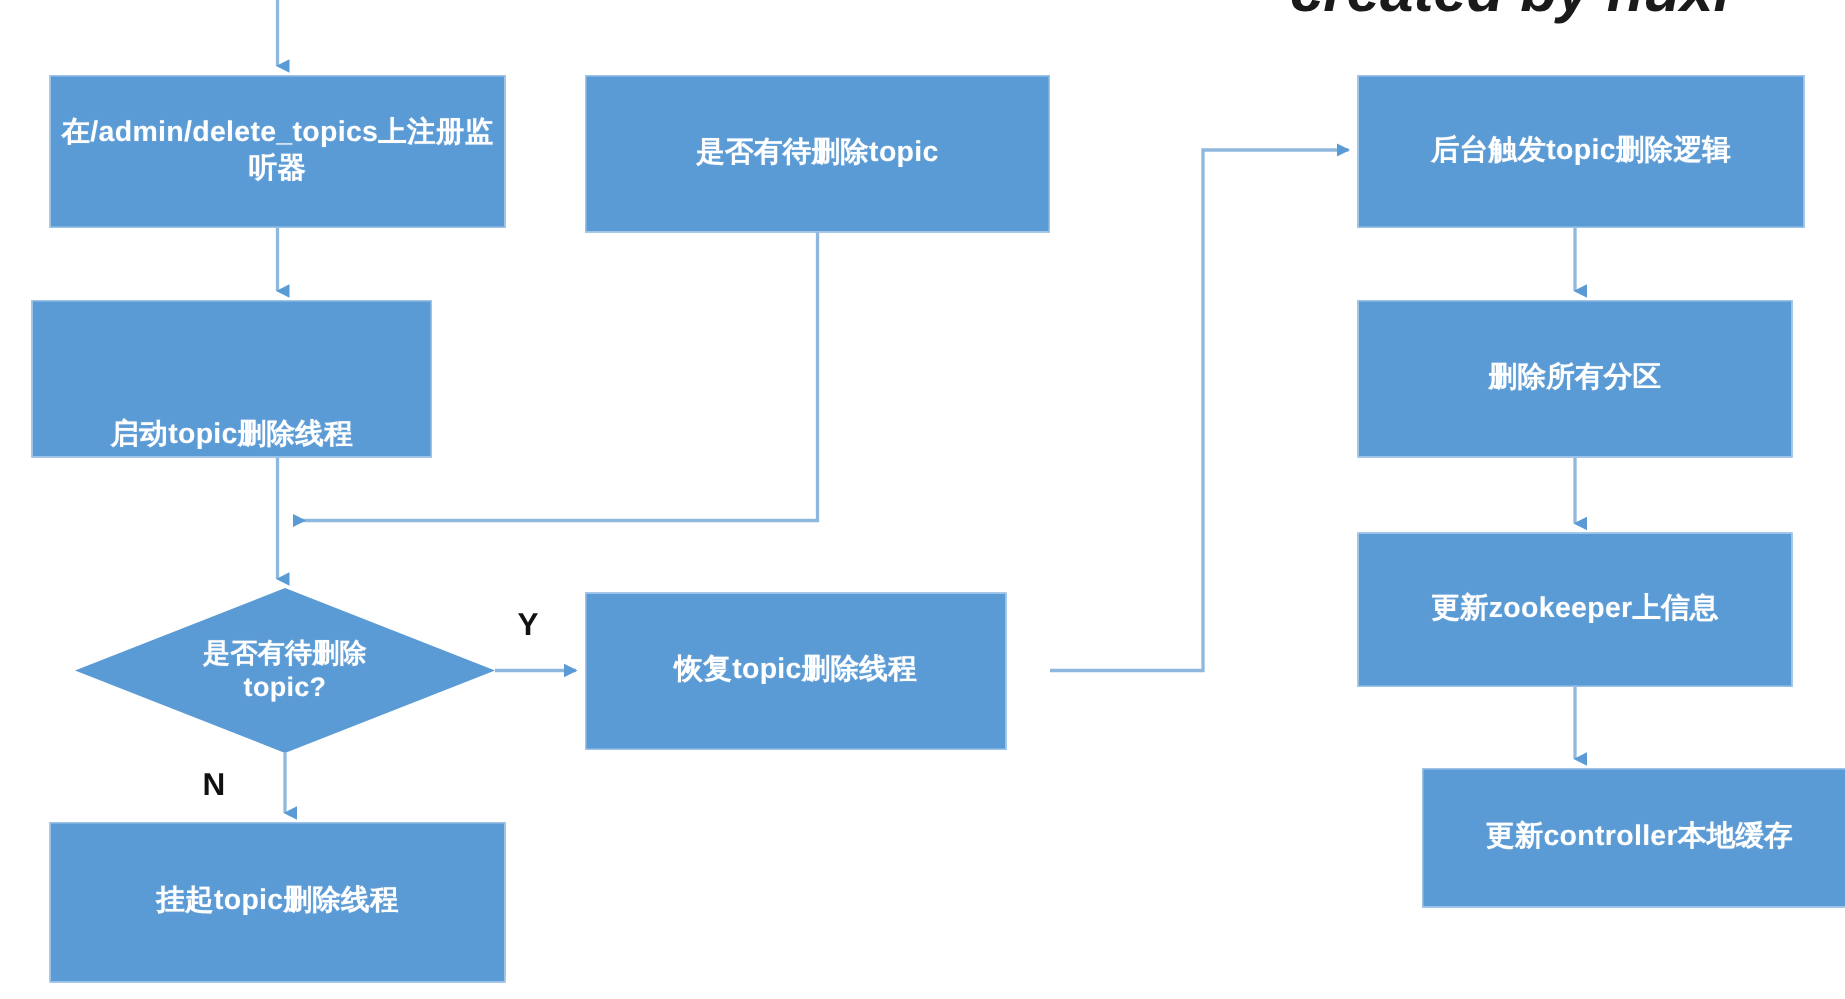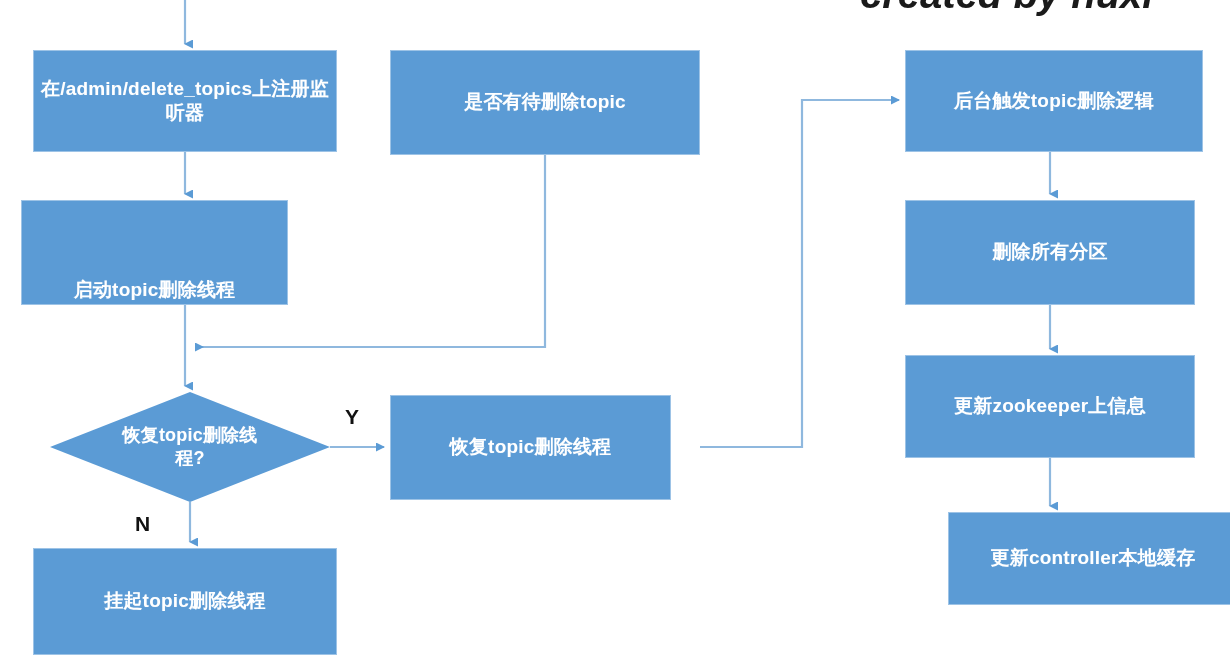--- a/index.html
+++ b/index.html
@@ -133,21 +133,21 @@
   <div class="node process" style="left:33px; top:50px; width:304px; height:102px;text-align:center;">
     <span class="node-text">在/admin/delete_topics上注册监听器</span>
   </div>
 
   <div class="node process" style="left:21px; top:200px; width:267px; height:105px;align-items:flex-end;">
     <span class="node-text">启动topic删除线程</span>
   </div>
 
   <div class="node decision" style="left:50px; top:392px; width:280px; height:110px;">
     <span class="decision-shape"></span>
-    <span class="node-text" style="max-width:150px;">恢复topic删除线程?</span>
+    <span class="node-text" style="max-width:150px;">是否有待删除topic?</span>
   </div>
 
   <div class="node process" style="left:33px; top:548px; width:304px; height:107px;">
     <span class="node-text">挂起topic删除线程</span>
   </div>
 
   <div class="node process" style="left:390px; top:50px; width:310px; height:105px;">
     <span class="node-text">是否有待删除topic</span>
   </div>
 

